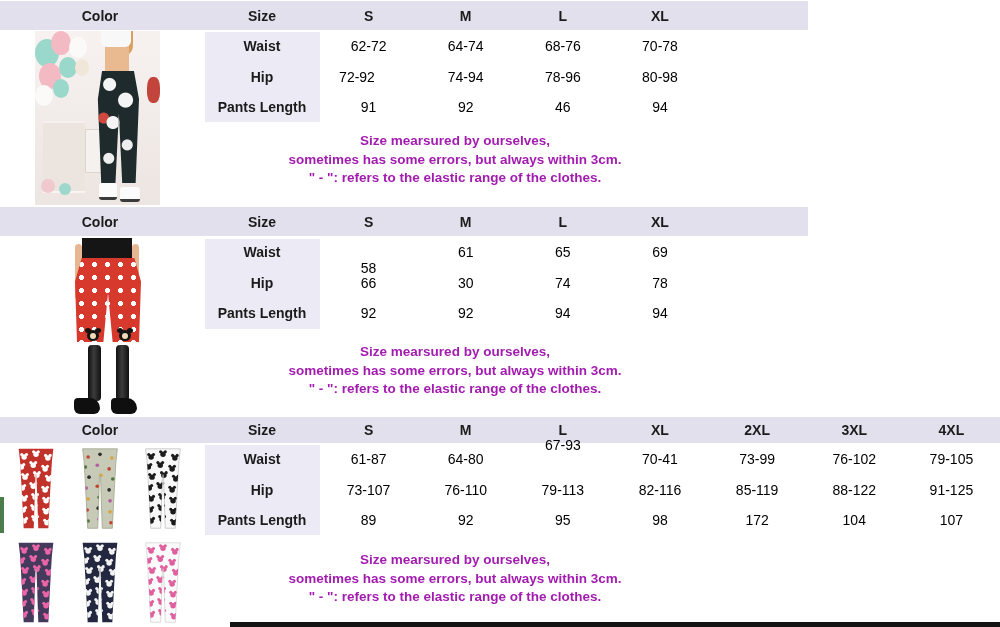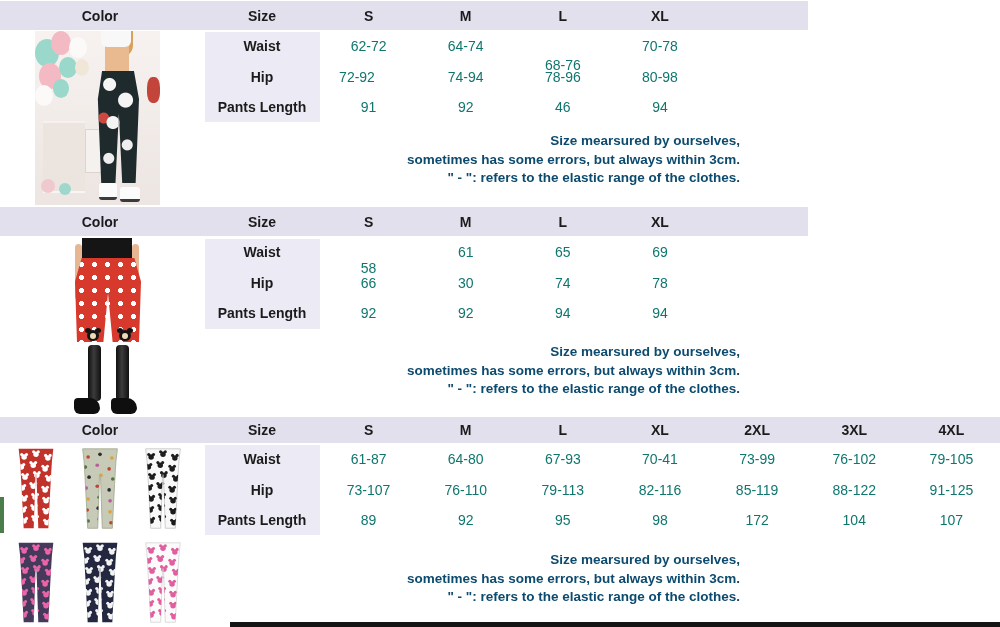--- a/index.html
+++ b/index.html
@@ -2,23 +2,23 @@
 <html><head>
 <meta charset="utf-8">
 <style>
   html,body{margin:0;padding:0;background:#fff;}
   #canvas{position:relative;width:1000px;height:627px;background:#fff;overflow:hidden;
           font-family:"Liberation Sans",sans-serif;}
   .hbar{position:absolute;left:0;background:#e3e0ee;}
   .lblcol{position:absolute;background:#ecebf5;}
   .cell{position:absolute;width:120px;height:20px;line-height:20px;text-align:center;
         font-size:14px;font-weight:700;color:#1b1b1b;white-space:nowrap;}
-  .cell.val{font-weight:400;color:#0f766e;}
-  .note{position:absolute;left:170px;width:570px;text-align:right;font-size:13.5px;
-        font-weight:700;color:#0c4a6e;line-height:18.5px;}
+  .cell.val{font-weight:400;color:#000000;}
+  .note{position:absolute;left:170px;width:570px;text-align:center;font-size:13.5px;
+        font-weight:700;color:#a21caf;line-height:18.5px;}
   .green-edge{position:absolute;left:0;top:497px;width:4px;height:36px;background:#4a7d4a;}
   .bottom-bar{position:absolute;left:230px;top:622px;width:770px;height:5px;background:#141414;}
 
   
   .photo1{position:absolute;left:35px;top:31px;width:125px;height:174px;overflow:hidden;
           background:linear-gradient(#f7f2f0,#ece5e2);}
   .balloon{position:absolute;border-radius:50%;}
   .dresser{position:absolute;left:8px;top:90px;width:42px;height:70px;background:#ece4df;
            border-top:2px solid #f6f1ee;box-shadow:inset 0 -20px 0 -18px #f9f5f2, inset 0 -42px 0 -40px #f9f5f2;}
   .basket{position:absolute;left:50px;top:98px;width:26px;height:42px;background:#f4f1ee;border:1px solid #ddd4cd;}
@@ -503,21 +503,21 @@
     <span class="cell" style="left: 40px; top: 5.5px;">Color</span>
     <span class="cell" style="left: 202px; top: 5.5px;">Size</span>
     <span class="cell" style="left: 308.57px; top: 5.5px;">S</span>
     <span class="cell" style="left: 405.71px; top: 5.5px;">M</span>
     <span class="cell" style="left: 502.85px; top: 5.5px;">L</span>
     <span class="cell" style="left: 599.99px; top: 5.5px;">XL</span>
     <div class="lblcol" style="left: 205px; width: 115px; top: 32px; height: 90px;"></div>
     <span class="cell" style="left: 202px; top: 36px;">Waist</span>
     <span class="cell val" style="left: 308.57px; top: 36px;">62-72</span>
     <span class="cell val" style="left: 405.71px; top: 36px;">64-74</span>
-    <span class="cell val" style="left: 502.85px; top: 36px; margin-top: 19px;">68-76</span>
+    <span class="cell val" style="left: 502.85px; top: 36px;">68-76</span>
     <span class="cell val" style="left: 599.99px; top: 36px;">70-78</span>
     <span class="cell" style="left: 202px; top: 67px;">Hip</span>
     <span class="cell val" style="left: 297px; top: 67px;">72-92</span>
     <span class="cell val" style="left: 405.71px; top: 67px;">74-94</span>
     <span class="cell val" style="left: 502.85px; top: 67px;">78-96</span>
     <span class="cell val" style="left: 599.99px; top: 67px;">80-98</span>
     <span class="cell" style="left: 202px; top: 97px;">Pants Length</span>
     <span class="cell val" style="left: 308.57px; top: 97px;">91</span>
     <span class="cell val" style="left: 405.71px; top: 97px;">92</span>
     <span class="cell val" style="left: 502.85px; top: 97px;">46</span>
@@ -562,21 +562,21 @@
     <span class="cell" style="left: 405.71px; top: 420px;">M</span>
     <span class="cell" style="left: 502.85px; top: 420px;">L</span>
     <span class="cell" style="left: 599.99px; top: 420px;">XL</span>
     <span class="cell" style="left: 697.13px; top: 420px;">2XL</span>
     <span class="cell" style="left: 794.27px; top: 420px;">3XL</span>
     <span class="cell" style="left: 891.41px; top: 420px;">4XL</span>
     <div class="lblcol" style="left: 205px; width: 115px; top: 445px; height: 90px;"></div>
     <span class="cell" style="left: 202px; top: 449px;">Waist</span>
     <span class="cell val" style="left: 308.57px; top: 449px;">61-87</span>
     <span class="cell val" style="left: 405.71px; top: 449px;">64-80</span>
-    <span class="cell val" style="left: 502.85px; top: 449px;">67-93</span>
+    <span class="cell val" style="left: 502.85px; top: 435px;">67-93</span>
     <span class="cell val" style="left: 599.99px; top: 449px;">70-41</span>
     <span class="cell val" style="left: 697.13px; top: 449px;">73-99</span>
     <span class="cell val" style="left: 794.27px; top: 449px;">76-102</span>
     <span class="cell val" style="left: 891.41px; top: 449px;">79-105</span>
     <span class="cell" style="left: 202px; top: 480px;">Hip</span>
     <span class="cell val" style="left: 308.57px; top: 480px;">73-107</span>
     <span class="cell val" style="left: 405.71px; top: 480px;">76-110</span>
     <span class="cell val" style="left: 502.85px; top: 480px;">79-113</span>
     <span class="cell val" style="left: 599.99px; top: 480px;">82-116</span>
     <span class="cell val" style="left: 697.13px; top: 480px;">85-119</span>

